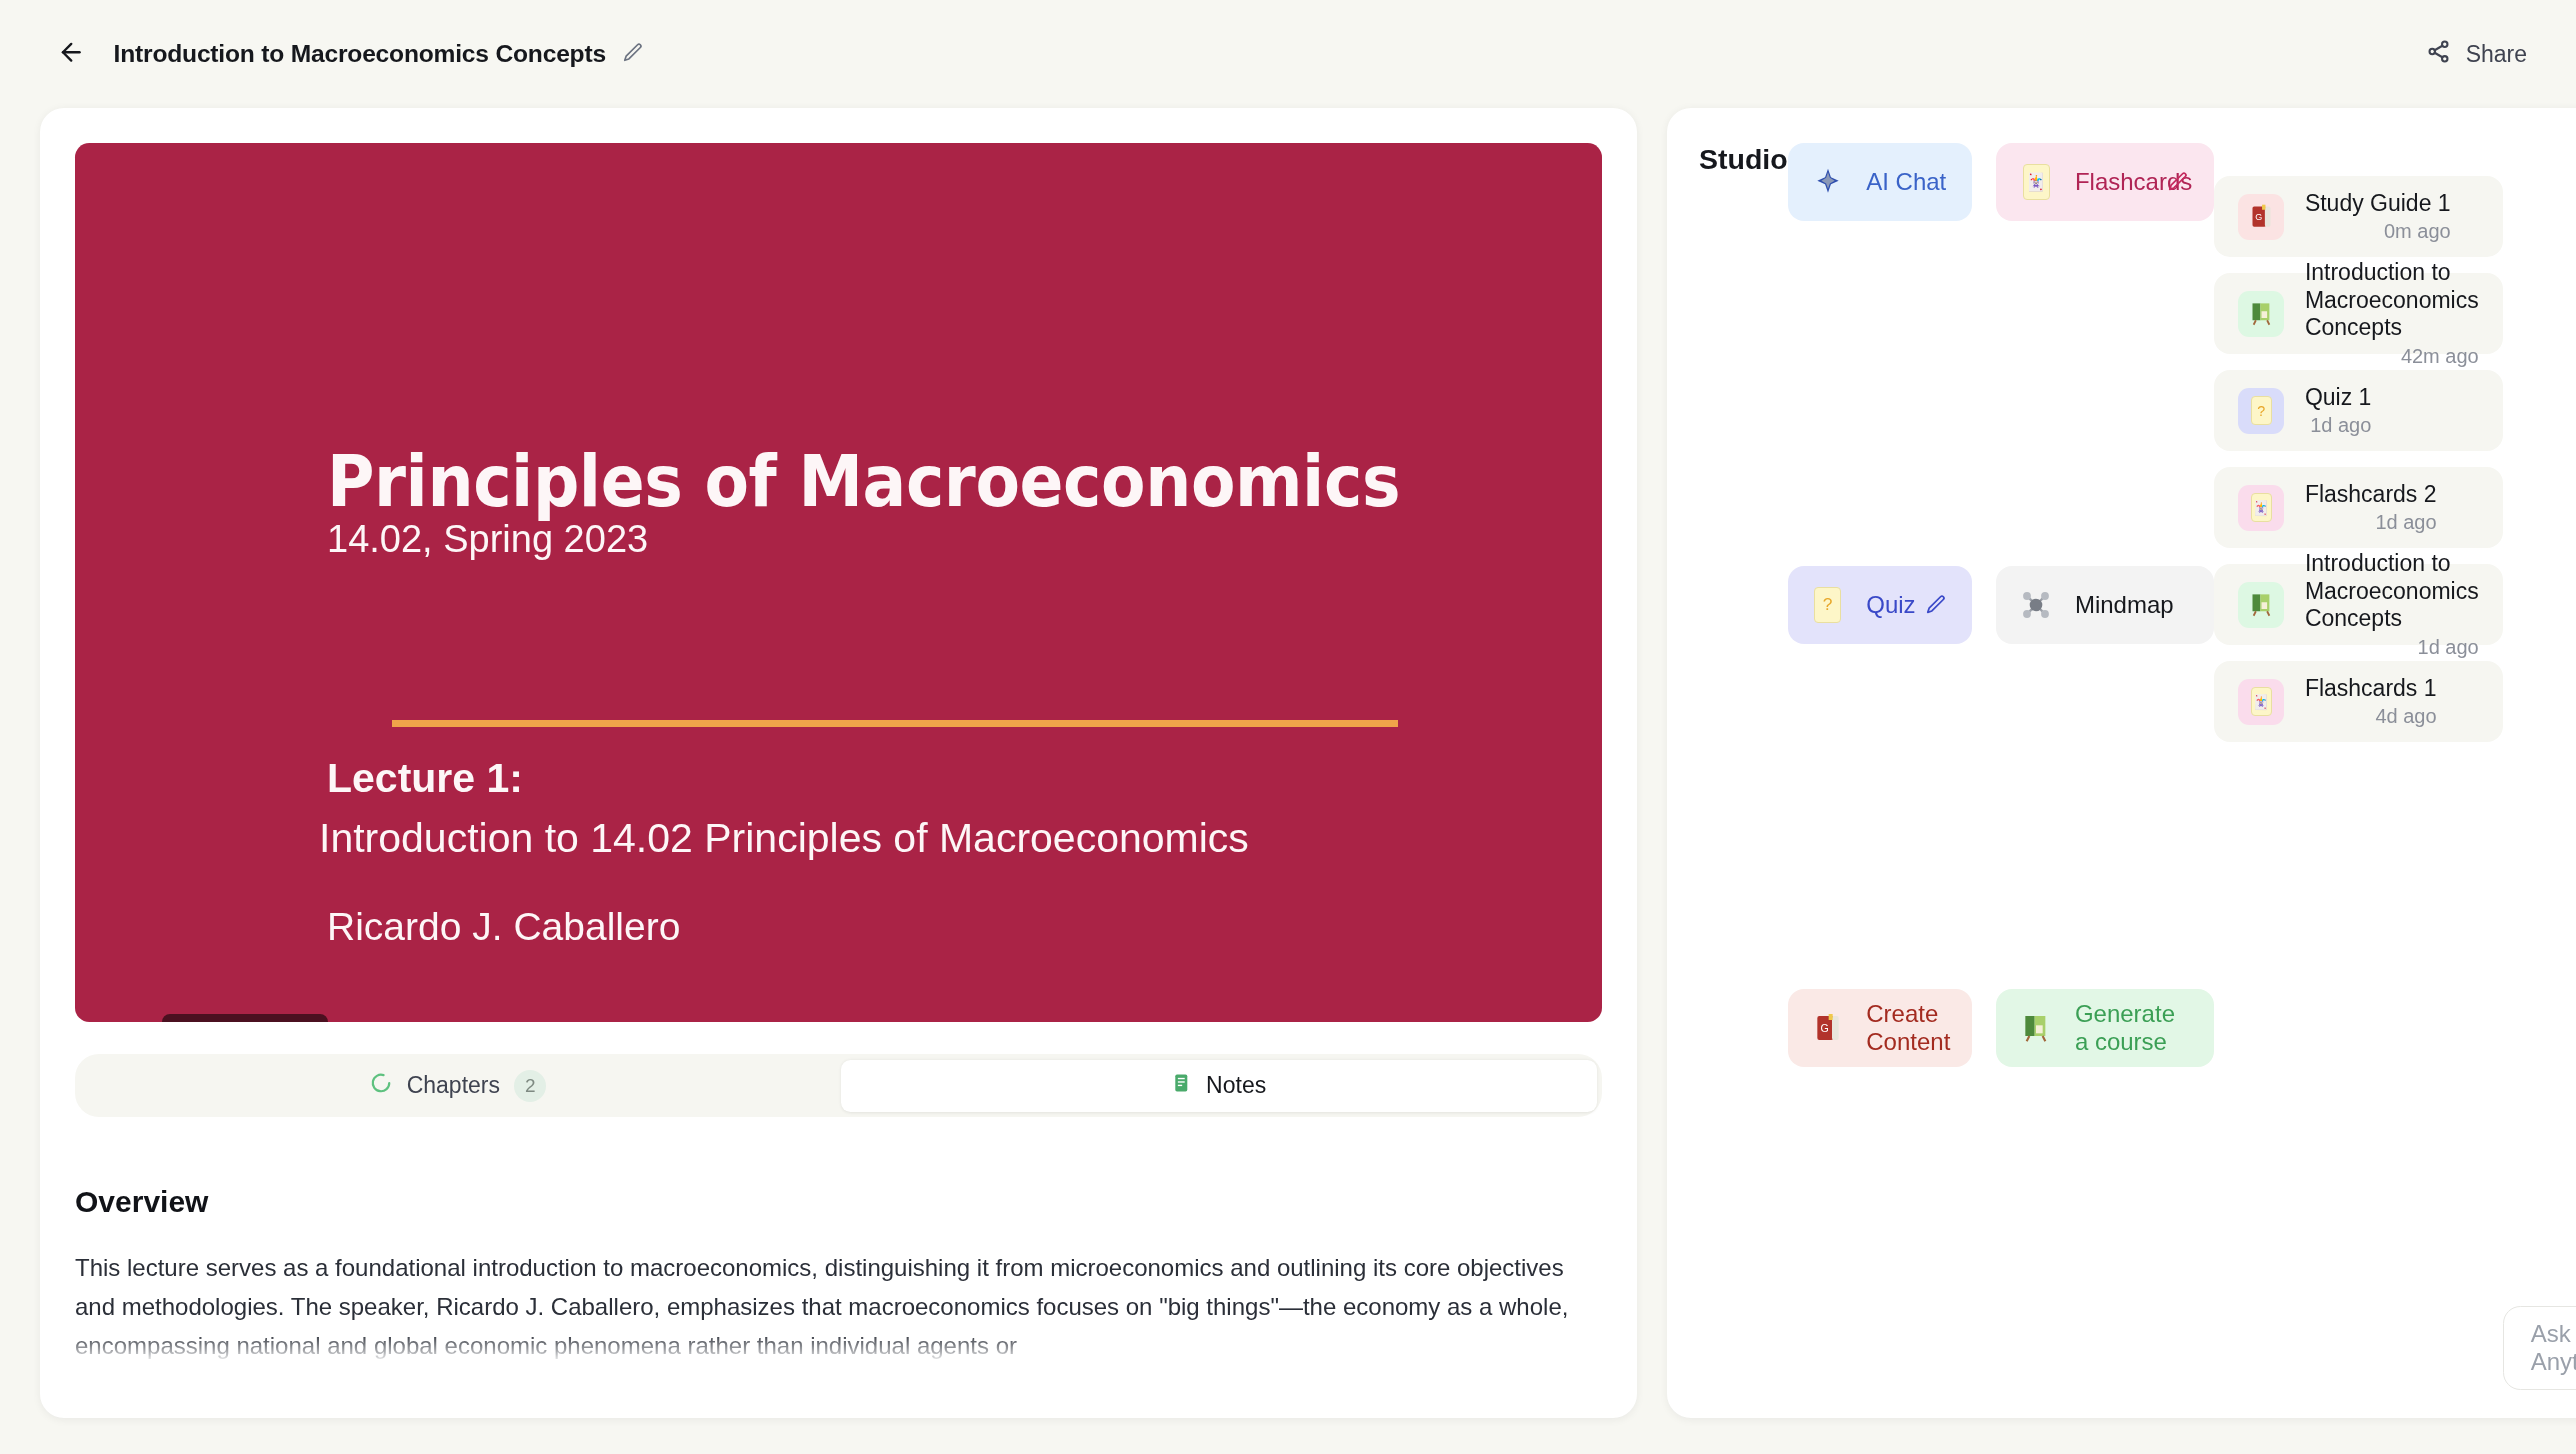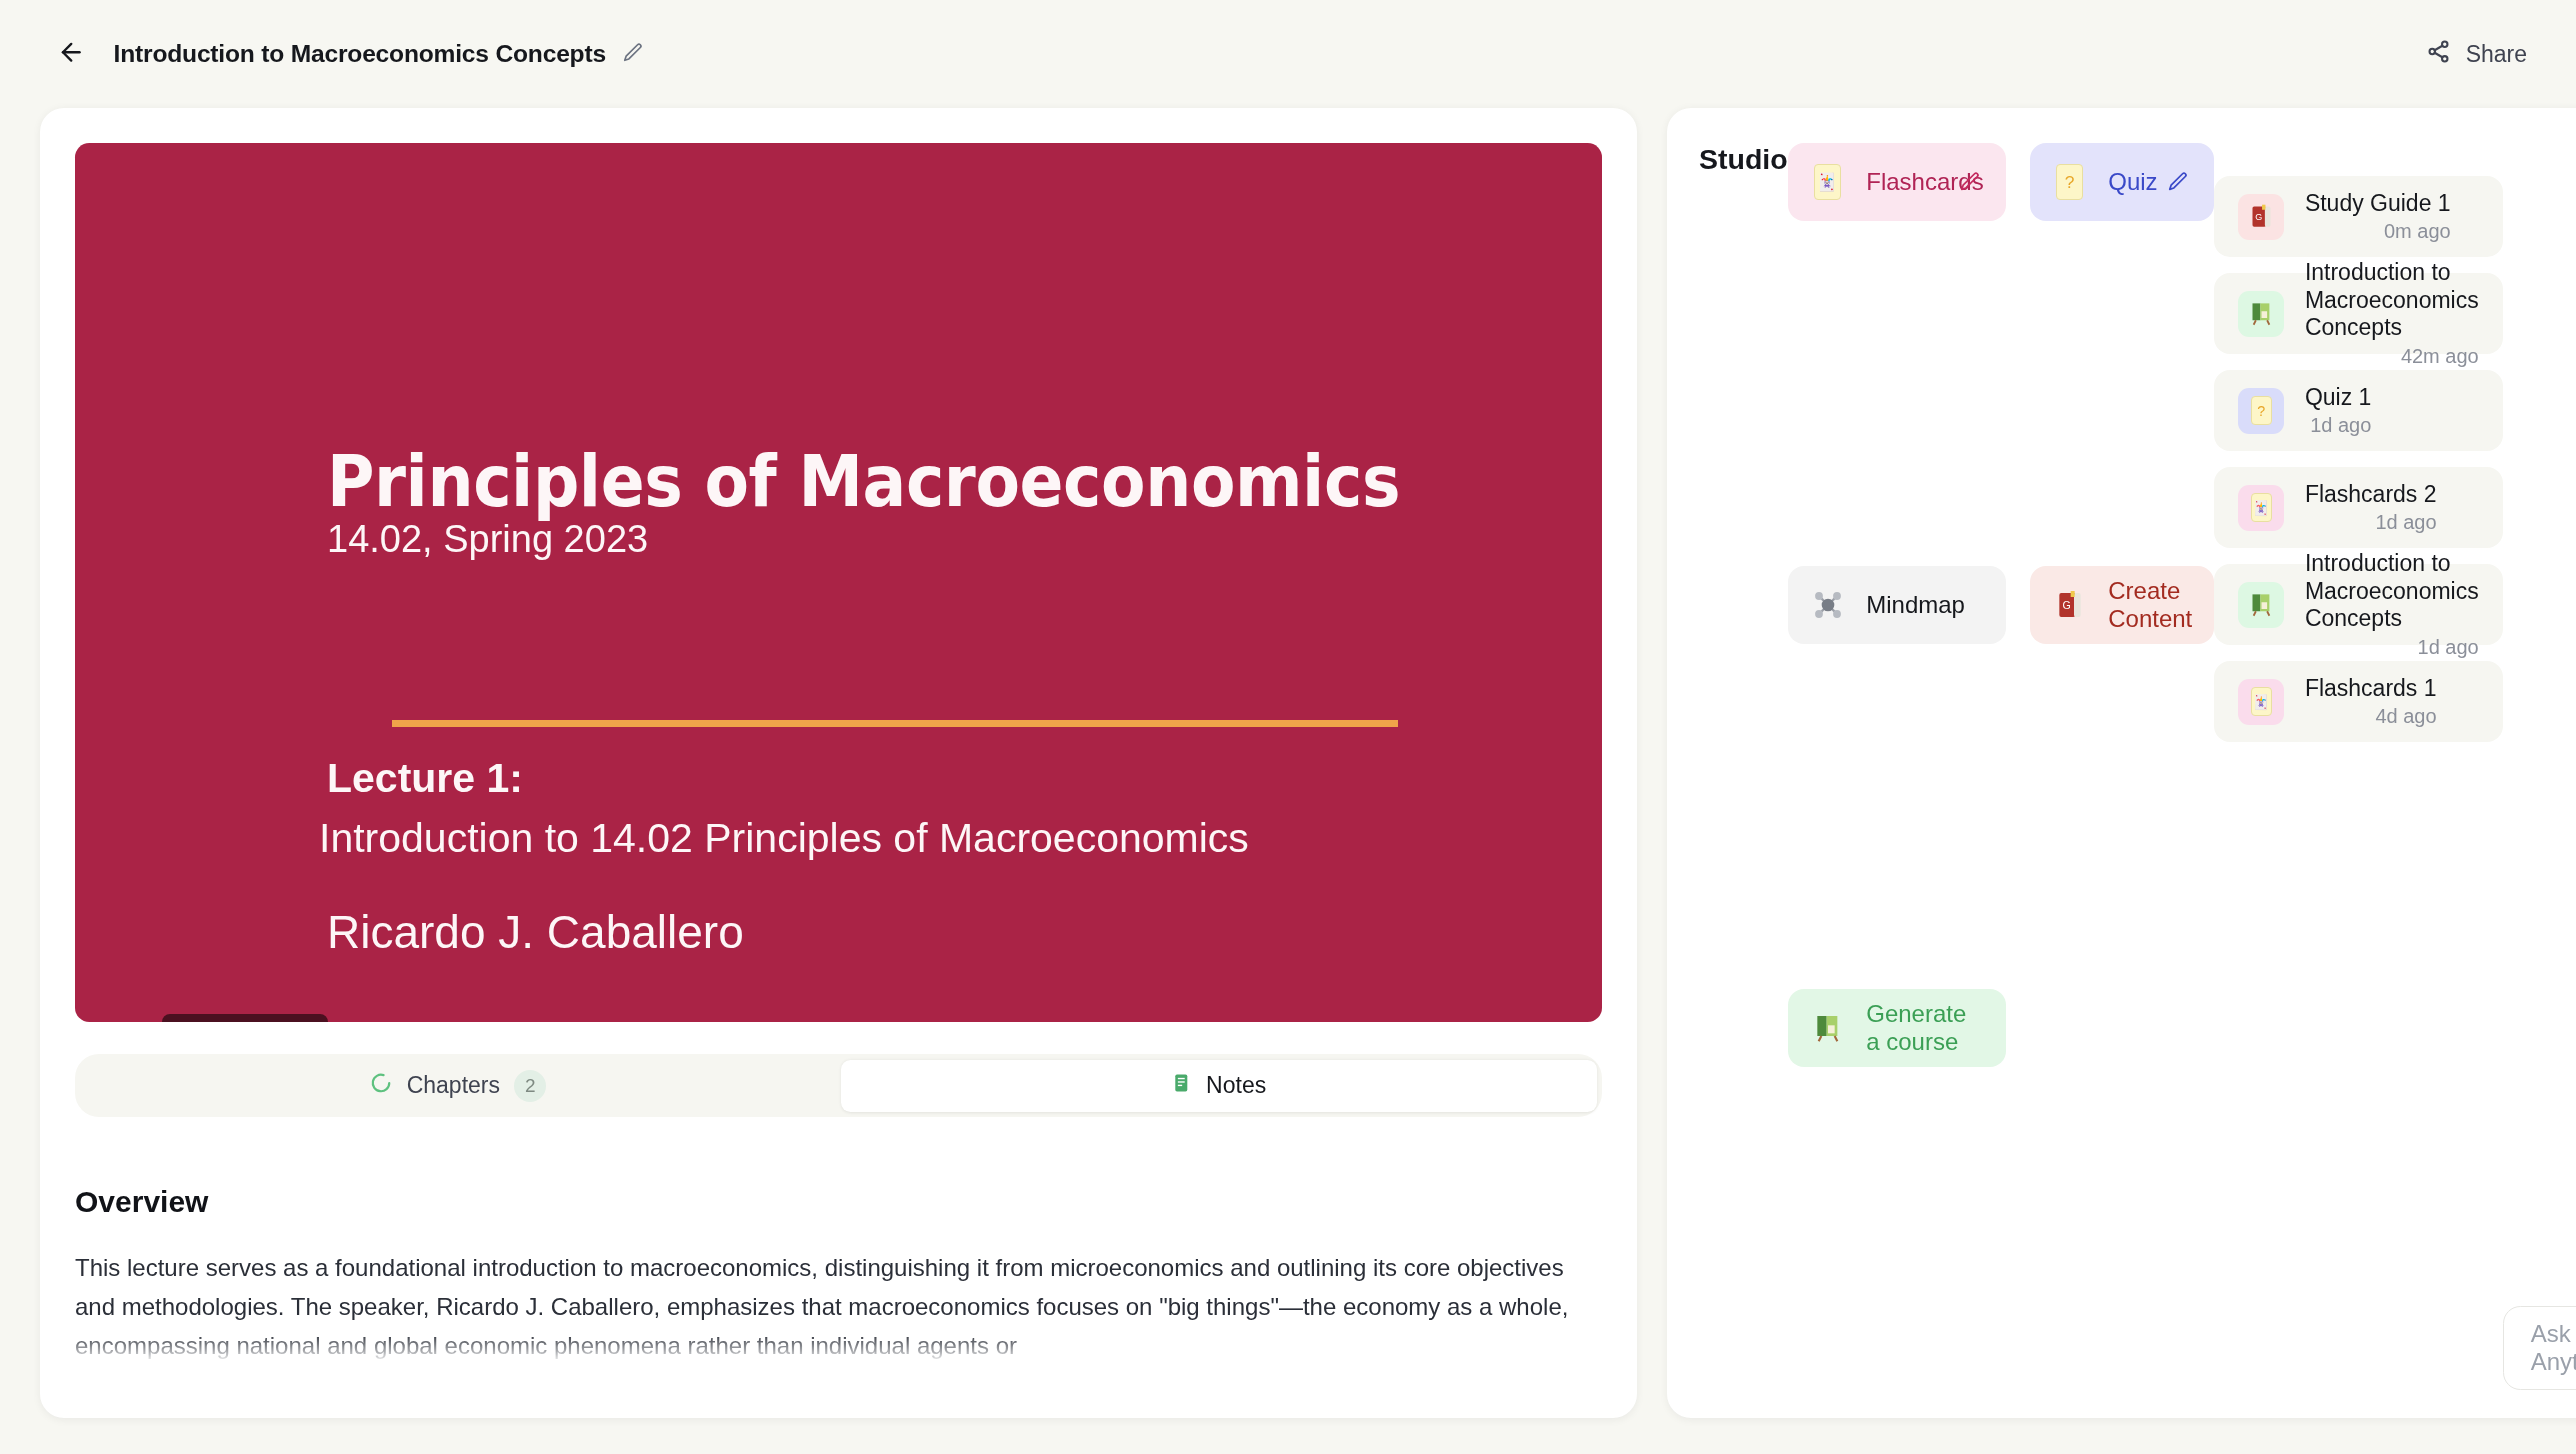--- a/index.html
+++ b/index.html
@@ -67,21 +67,21 @@
   .slide-lec{
     position:absolute;left:252px;top:612px;
     font-size:41px;font-weight:700;color:#fdf6f7;
   }
   .slide-lec2{
     position:absolute;left:244px;top:672px;
     font-size:41px;font-weight:400;color:#fdf6f7;
   }
   .slide-author{
     position:absolute;left:252px;top:762px;
-    font-size:46px;font-weight:400;color:#fdf6f7;
+    font-size:39px;font-weight:400;color:#fdf6f7;
   }
   .more-videos{
     position:absolute;left:87px;top:871px;
     background:#4b1020;color:#ffffff;
     font-size:17.4px;letter-spacing:0.5px;
     padding:12.7px 19px;border-radius:8px;
     z-index:5;cursor:pointer;white-space:nowrap;
   }
   
   .tabs{
@@ -224,20 +224,29 @@
 
     <div class="overview-h">Overview</div>
     <div class="overview-body">This lecture serves as a foundational introduction to macroeconomics, distinguishing it from microeconomics and outlining its core objectives and methodologies. The speaker, Ricardo J. Caballero, emphasizes that macroeconomics focuses on "big things"—the economy as a whole, encompassing national and global economic phenomena rather than individual agents or</div>
   </div>
 
   <div class="right-card">
     <div class="studio-h">Studio</div>
 
     <div class="studio-grid">
 
+      <div class="studio-btn" style="background:#e4f0fd;color:#3a63c8">
+        <span class="ico">
+          <svg width="32" height="32" viewBox="0 0 24 24">
+            <path d="M12 2l2.2 6.4L20 11l-5.8 2.6L12 20l-2.2-6.4L4 11l5.8-2.6z" fill="#2f4fae"></path>
+            <path d="M12 4.6l1.4 4.3L17 11l-3.6 2.1L12 17l-1.4-3.9L7 11l3.6-2.1z" fill="#9aa5b8" opacity=".85"></path>
+            </svg>
+        </span>
+        <span>AI Chat</span>
+      </div>
 
       <div class="studio-btn" style="background:#fbe6ef;color:#b02455">
         <span class="ico">
             <span class="fc">🃏</span>
           </span>
         <span>Flashcards</span>
         <span class="edit-ic">
           <svg width="22" height="22" viewBox="0 0 24 24" fill="none" stroke="#c42a5f" stroke-width="1.9" stroke-linecap="round" stroke-linejoin="round">
               <path d="M17 3a2.1 2.1 0 013 3L7.5 18.5 3 20l1.5-4.5z"></path>
             </svg>

